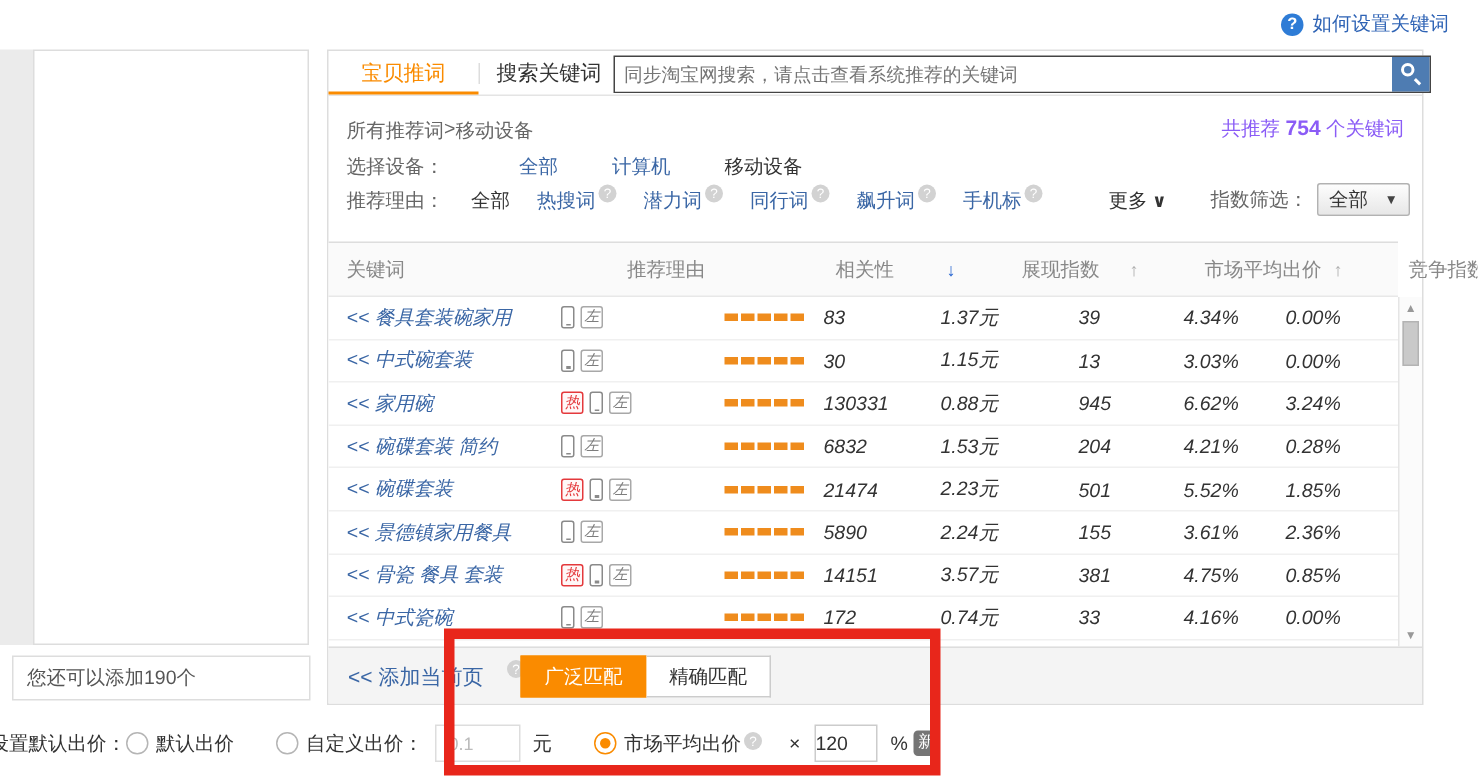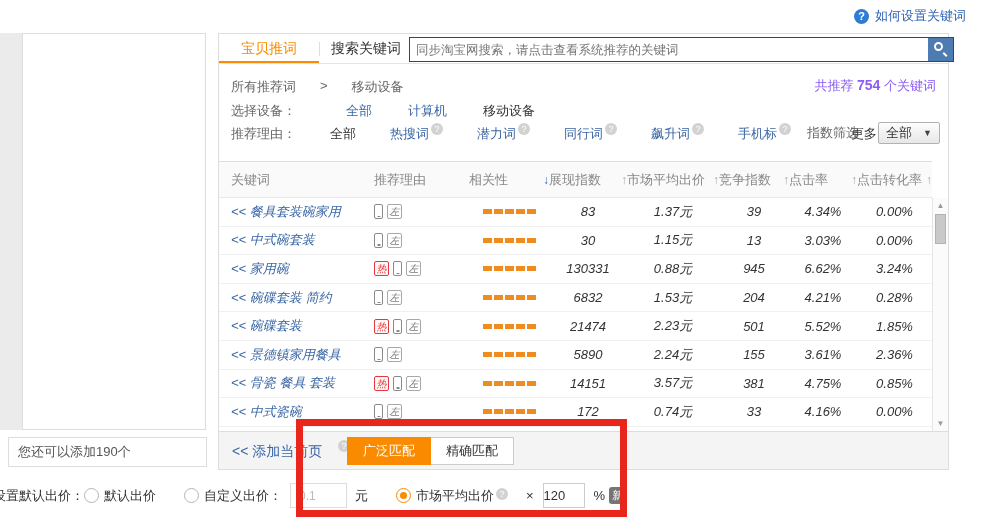--- a/index.html
+++ b/index.html
@@ -27,51 +27,51 @@
   .tab{position:absolute;top:0;height:29px;line-height:29px;text-align:center;font-size:14px;cursor:pointer;}
   .tab-active{left:0;width:100px;color:var(--orange);border-bottom:2px solid var(--orange);}
   .tab-sep{position:absolute;left:100px;top:8px;width:1px;height:14px;background:#ddd;}
   .tab-plain{left:101px;width:92px;color:#333;}
   .search-box{position:absolute;left:175px;top:3px;width:545px;height:25px;border:1px solid #444;background:#fff;margin-left:15px;}
   .search-box input{position:absolute;left:0;top:0;width:518px;height:23px;border:none;outline:none;padding:0 6px;font-size:12.5px;color:#555;font-family:inherit;}
   .search-btn{position:absolute;right:0;top:0;width:25px;height:23px;background:#4e7cb2;border:none;cursor:pointer;}
   .mag{position:absolute;left:6px;top:4px;width:9px;height:9px;border:2px solid #fff;border-radius:50%;}
   .mag::after{content:"";position:absolute;left:8px;top:8px;width:2px;height:5px;background:#fff;transform:rotate(-45deg);}
 
-  .breadcrumb{position:absolute;left:12px;top:44px;font-size:13px;color:#666;display:flex;gap:24px;}
+  .breadcrumb{position:absolute;left:12px;top:44px;font-size:13px;color:#666;display:flex;gap:0;}
   .summary{position:absolute;right:12px;top:43px;font-size:13px;color:#8b5cf6;}
   .summary b{font-size:14px;}
 
   .filter-row{position:absolute;left:12px;font-size:13px;display:flex;align-items:center;}
   .filter-label{color:#666;margin-right:14px;}
   .opt-link{color:var(--blue);}
   .opt-active{color:#333;}
   .device-row{top:68px;gap:36px;}
-  .reason-row{top:91px;gap:20px;}
+  .reason-row{top:91px;gap:4px;}
   .reason-item{display:inline-flex;align-items:flex-start;margin-right:14px;}
   .help-dot{display:inline-block;width:12px;height:12px;border-radius:50%;background:#d2d2d2;color:#fff;font-size:9px;text-align:center;line-height:12px;margin-left:2px;position:relative;top:-2px;cursor:pointer;}
   .more-btn{color:#333;margin-left:26px;cursor:pointer;font-size:13px;}
   .chev{font-weight:bold;font-size:12px;margin-left:3px;}
   .index-filter{position:absolute;right:8px;top:88px;display:flex;align-items:center;font-size:13px;color:#666;gap:6px;}
   .dropdown{width:62px;height:22px;border:1px solid #b2b2b2;background:linear-gradient(#fdfdfd,#e7e7e7);display:inline-flex;align-items:center;justify-content:space-between;padding:0 7px;color:#333;cursor:pointer;border-radius:2px;}
   .dropdown .dd-arrow{font-size:9px;color:#444;}
 
   .grid{display:grid;grid-template-columns:147px 103px 80px 78px 92px 70px 68px 75px;align-items:center;}
-  .table-header{position:absolute;left:0;top:127px;width:713px;height:37px;background:#fafafa;border-top:1px solid #ddd;border-bottom:1px solid #e8e8e8;font-size:13px;color:#888;}
+  .table-header{position:absolute;left:0;top:127px;width:713px;height:37px;background:#fafafa;border-top:1px solid #ddd;border-bottom:1px solid #e8e8e8;font-size:13px;color:#888;gap:44px;}
   .th{display:flex;align-items:center;justify-content:space-between;gap:3px;}
   .th-kw{justify-content:flex-start;padding-left:12px;}
   .th-reason{justify-content:flex-start;padding-left:8px;}
   .sort-up{color:#aaa;font-size:12px;font-weight:bold;}
   .sort-down{color:#2e6ad2;font-size:12px;font-weight:bold;}
 
   .table-body{position:absolute;left:0;top:164px;width:713px;height:235px;overflow:hidden;background:#fff;}
   .tr{height:28.6px;border-bottom:1px solid #f0f0f0;font-size:13px;font-style:italic;}
   .td-kw{padding-left:12px;overflow:hidden;white-space:nowrap;}
   .kw-link{color:var(--blue);font-size:13px;}
-  .td-center{text-align:center;color:#333;}
+  .td-center{color:#333;}
   .icon-strip{display:flex;align-items:center;gap:4px;padding-left:8px;}
   .hot-badge{display:inline-block;width:15px;height:15px;border:1px solid var(--red);border-radius:2px;color:var(--red);font-size:10px;line-height:13px;text-align:center;background:#fff7f7;}
   .phone-icon{display:inline-block;width:9px;height:15px;border:1px solid #8a8a8a;border-radius:2px;position:relative;}
   .phone-icon::after{content:"";position:absolute;left:50%;bottom:1px;transform:translateX(-50%);width:3px;height:1.5px;background:#8a8a8a;}
   .tag-badge{display:inline-block;width:15px;height:15px;border:1px solid #a8a8a8;border-radius:2px;color:#7d7d7d;font-size:10px;line-height:13px;text-align:center;background:#fff;}
   .bars{display:flex;gap:2px;justify-content:center;}
   .bars i{display:inline-block;width:9px;height:5px;background:#ef8c1d;}
   .partial-row{opacity:.85;}
 
   .scrollbar{position:absolute;right:0;top:164px;width:16px;height:233px;background:#fbfbfb;border-left:1px solid #e5e5e5;}

